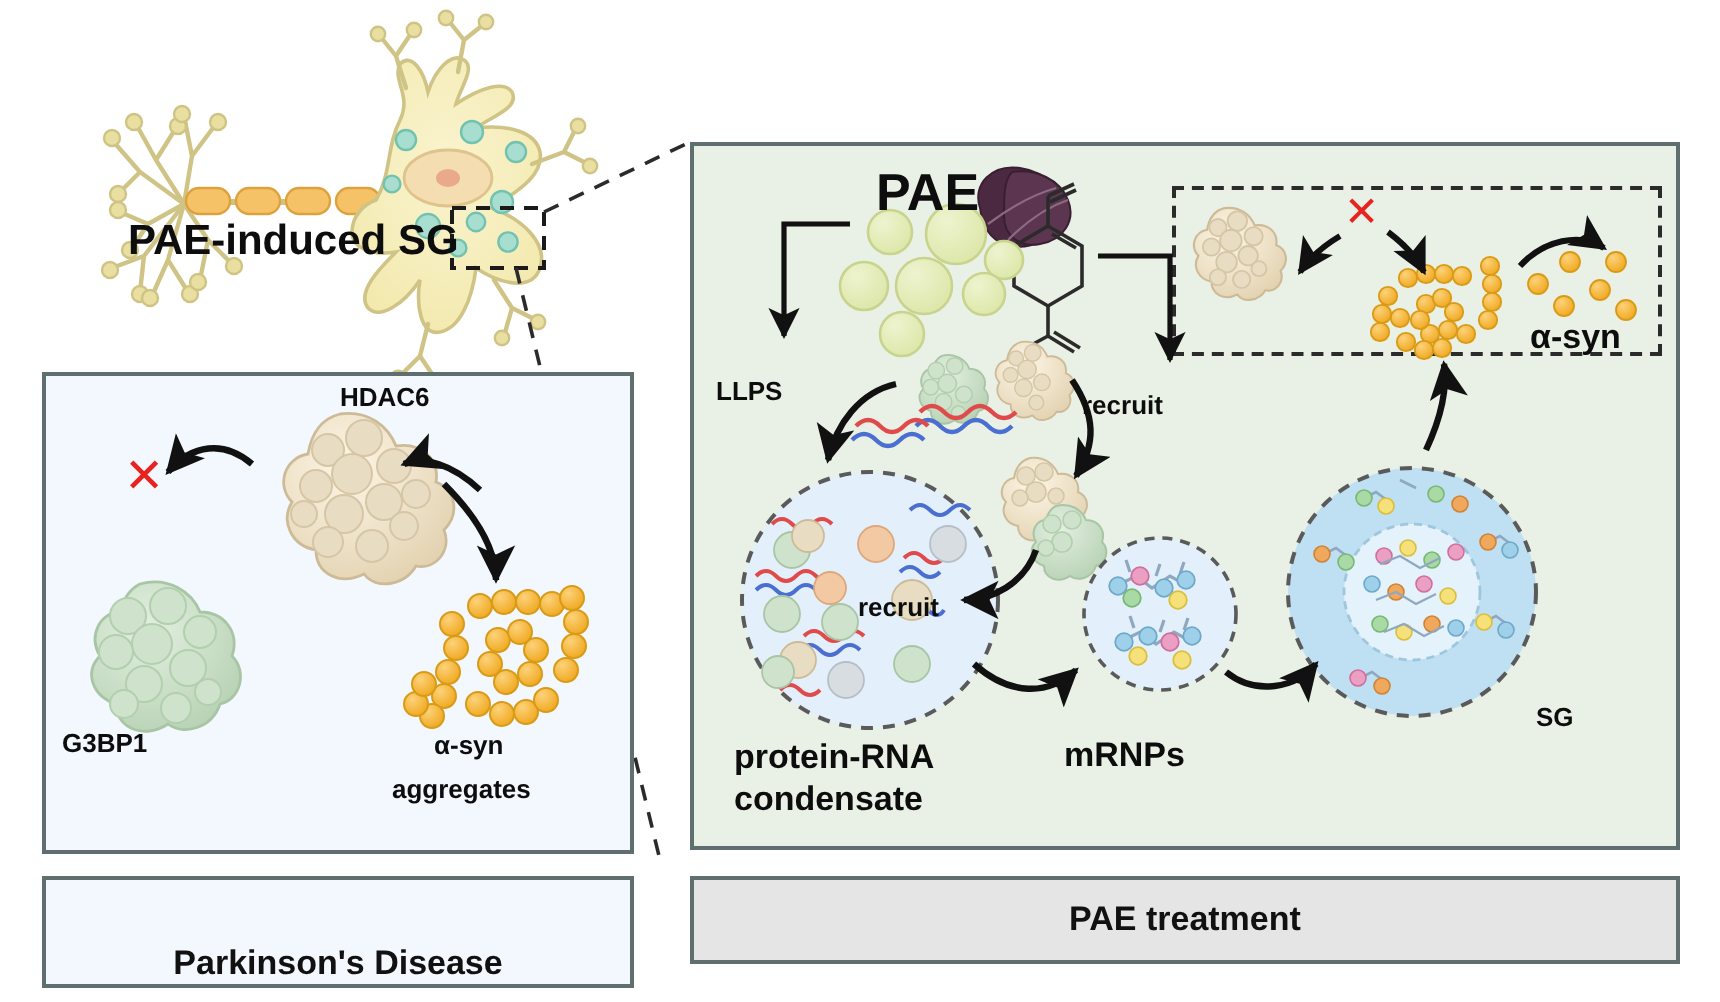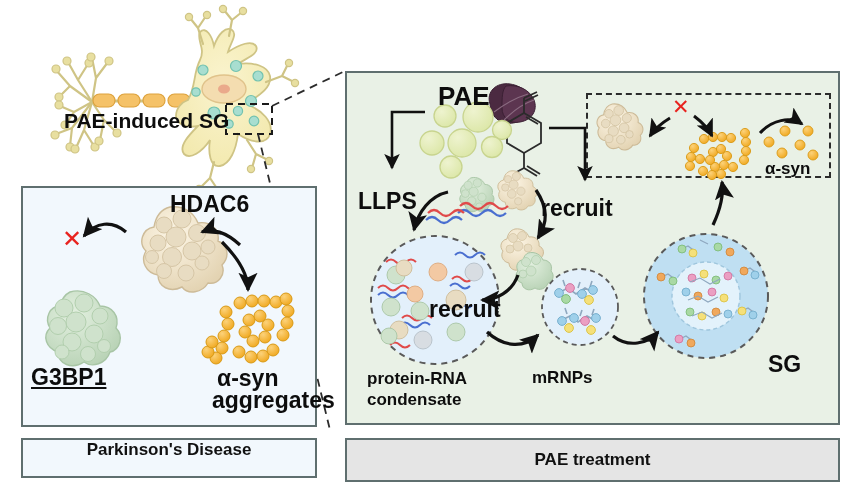--- a/index.html
+++ b/index.html
@@ -4,40 +4,40 @@
 <style>
   html,body{margin:0;padding:0;background:#ffffff;}
   body{width:860px;height:501px;position:relative;overflow:hidden;
        font-family:"Liberation Sans","DejaVu Sans",sans-serif;}
   .abs{position:absolute;}
   .lbl{font-weight:bold;color:#0d0d0d;white-space:nowrap;line-height:1.05;}
 
   
   #pd-panel{left:21px;top:186px;width:296px;height:241px;
             background:#f2f8fd;border:2.5px solid #5f6f6f;box-sizing:border-box;}
-  #pd-bar{left:21px;top:438px;width:296px;height:40px;
+  #pd-bar{left:21px;top:438px;width:296px;height:56px;
           background:#f2f8fd;border:2.5px solid #5f6f6f;box-sizing:border-box;
-          display:flex;align-items:flex-start;justify-content:center;}
+          display:flex;align-items:flex-end;justify-content:center;}
   #pae-panel{left:345px;top:71px;width:495px;height:354px;
              background:#e9f1e6;border:2.5px solid #5f6f6f;box-sizing:border-box;}
   #pae-bar{left:345px;top:438px;width:495px;height:44px;
            background:#e5e5e5;border:2.5px solid #5f6f6f;box-sizing:border-box;
            display:flex;align-items:center;justify-content:center;}
   .bar-text{font-size:17px;font-weight:bold;color:#111;}
 
   
   #asyn-inset{left:586px;top:93px;width:245px;height:85px;
               border:2px dashed #2b2b2b;box-sizing:border-box;}
 
   
   svg.layer{position:absolute;left:0;top:0;overflow:visible;pointer-events:none;}
 
   
   .t-neuron{font-size:21px;}
-  .t-big{font-size:23px;}
+  .t-big{font-size:13px;}
   .t-mid{font-size:17px;}
 </style>
 </head>
 <body>
 
 <svg class="layer" id="neuron-layer" width="860" height="501">
   <defs>
     <radialGradient id="gNeuron" cx="50%" cy="40%" r="70%">
       <stop offset="0%" stop-color="#faf4cf"></stop>
         <stop offset="100%" stop-color="#f2e8ab"></stop>
@@ -224,23 +224,23 @@
 
   <g fill="none" stroke="#111" stroke-width="3.2" marker-end="url(#ah)">
     <path d="M126,232 C112,220 96,222 84,236"></path>
     <path d="M240,245 C226,232 212,228 202,232"></path>
     <path d="M222,242 C238,258 248,274 248,290"></path>
   </g>
 </svg>
 
 <div class="abs lbl" style="left:62px;top:226px;font-size:24px;color:#e8231f;">✕</div>
 <div class="abs lbl t-big" style="left:170px;top:192px;">HDAC6</div>
-<div class="abs lbl t-big" style="left:31px;top:365px;text-decoration:underline;">G3BP1</div>
+<div class="abs lbl t-big" style="left:31px;top:365px;">G3BP1</div>
 <div class="abs lbl t-big" style="left:217px;top:366px;">α-syn</div>
-<div class="abs lbl t-big" style="left:212px;top:388px;">aggregates</div>
+<div class="abs lbl t-big" style="left:196px;top:388px;">aggregates</div>
 
 <div class="abs" id="pd-bar">
   <span class="bar-text">Parkinson's Disease</span>
 </div>
 
 <div class="abs" id="pae-panel"></div>
 <div class="abs" id="asyn-inset"></div>
 
 <svg class="layer" width="860" height="501">
 

